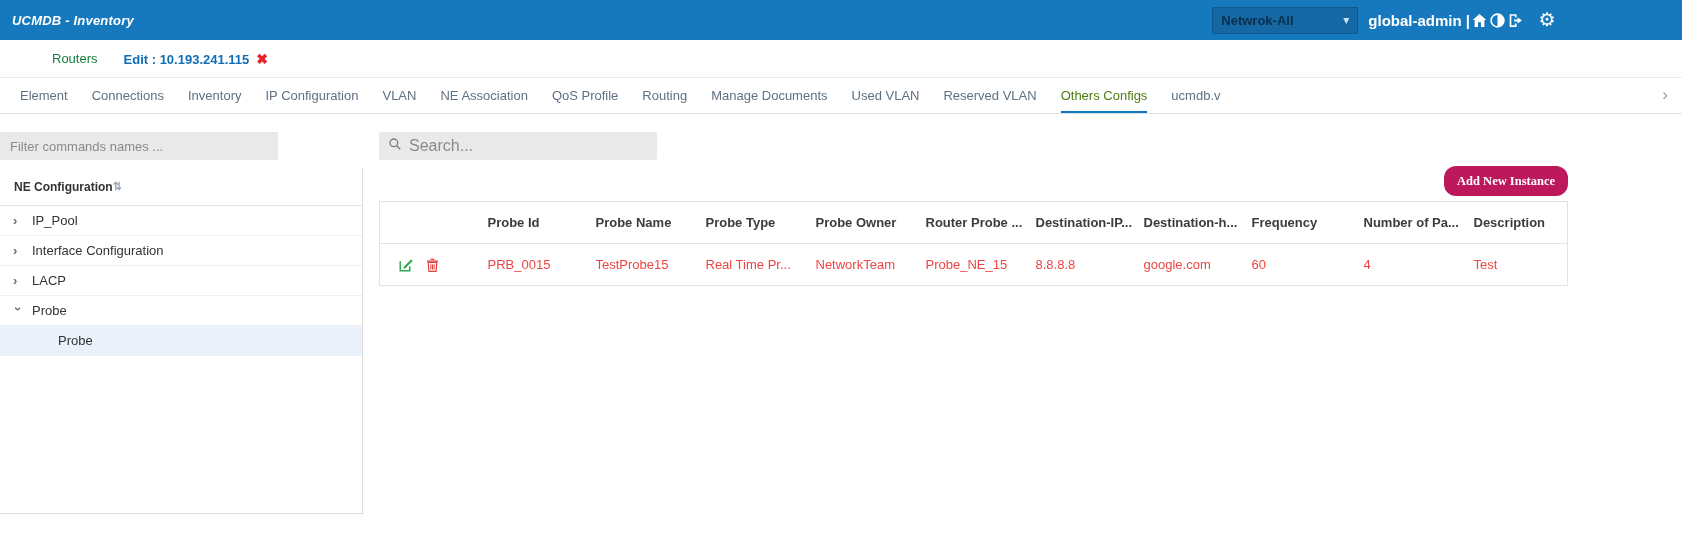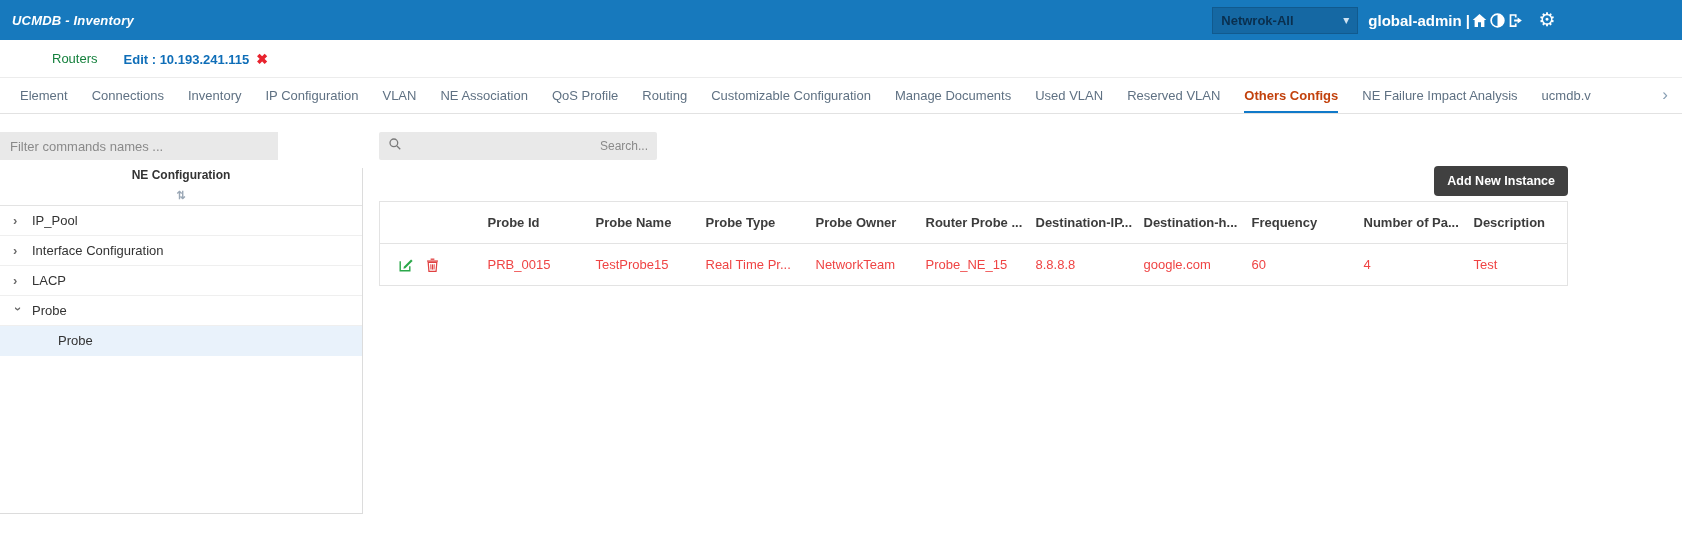--- a/index.html
+++ b/index.html
@@ -27,60 +27,60 @@
   .crumb-edit { color: #0f6eb8; font-size: 13px; font-weight: 700; display: flex;
     align-items: flex-end; gap: 7px; cursor: pointer; }
   .close-x { color: #e8232e; font-size: 14px; font-weight: 700; cursor: pointer; }
 
   
   .nav-strip { height: 36px; display: flex; align-items: center; gap: 24px;
     padding: 0 20px; border-bottom: 1px solid #e2e2e2; position: relative;
     white-space: nowrap; overflow: hidden; }
   .nav-tab { font-size: 13px; color: #5f7183; cursor: pointer; position: relative;
     height: 36px; line-height: 36px; flex: none; }
-  .nav-tab.active { color: #c2410c; font-weight: 700; }
+  .nav-tab.active { color: #4d7c0f; font-weight: 400; }
   .nav-tab.active::after { content: ""; position: absolute; left: 0; right: 0; bottom: 0;
     height: 3px; background: #1079c9; }
   .nav-overflow { position: absolute; right: 0; top: 0; bottom: 1px; width: 34px;
     background: #fff; display: flex; align-items: center; justify-content: center;
     color: #8aa0b5; font-size: 17px; cursor: pointer; }
 
   
   .content { display: flex; padding-top: 18px; height: 438px; }
   .left-col { width: 363px; flex: none; }
   .filter-input { width: 278px; height: 28px; background: #e9e9e9; border: none;
     padding: 0 10px; font-size: 13px; color: #555; outline: none;
     font-family: "Liberation Sans", sans-serif; }
   .filter-input::placeholder { color: #8a8a8a; }
   .tree { margin-top: 8px; border-right: 1px solid #dcdcdc; border-bottom: 1px solid #dcdcdc;
     height: 346px; background: #fff; }
-  .tree-header { height: 38px; display: flex; align-items: center; gap: 7px;
+  .tree-header { height: 38px; display: flex; align-items: center; 
     padding: 0 14px; font-size: 12px; font-weight: 700; color: #333;
-    border-bottom: 1px solid #e3e3e3; flex-direction: column; }
+    border-bottom: 1px solid #e3e3e3; }
   .sort-glyph { color: #9aa7b5; font-size: 11px; cursor: pointer; }
   .tree-item { height: 30px; display: flex; align-items: center; gap: 9px;
     padding-left: 13px; font-size: 13px; color: #333; border-bottom: 1px solid #efefef;
     cursor: pointer; }
   .tw { display: inline-block; width: 10px; color: #6b6b6b; font-size: 13px;
     font-weight: 700; line-height: 1; transform-origin: 45% 55%; }
   .tw.expanded { transform: rotate(90deg); }
   .tree-item.child { padding-left: 58px; }
   .tree-item.selected { background: #e9f2fb; border-bottom: 1px solid #e9f2fb; }
 
   
   .main-col { flex: 1; padding: 0 114px 0 16px; }
   .search-box { width: 278px; height: 28px; background: #e9e9e9; display: flex;
     align-items: center; gap: 7px; padding: 0 9px; border-radius: 2px; }
   .search-box input { flex: 1; border: none; background: transparent; outline: none;
-    font-size: 12px; color: #6d28d9; font-family: "Liberation Sans", sans-serif; text-align: right; }
+    font-size: 16px; color: #6d28d9; font-family: "Liberation Sans", sans-serif; }
   .search-box input::placeholder { color: #8a8a8a; }
   .btn-row { display: flex; justify-content: flex-end; margin-top: 6px; margin-bottom: 5px; }
-  .btn-primary { background: #404040; color: #fff; border: none; height: 30px;
-    padding: 0 13px; font-size: 12.5px; font-weight: 700; border-radius: 4px;
-    cursor: pointer; font-family: Liberation Sans, sans-serif; }
+  .btn-primary { background: #be185d; color: #fff; border: none; height: 30px;
+    padding: 0 13px; font-size: 12.5px; font-weight: 700; border-radius: 12px;
+    cursor: pointer; font-family: Liberation Serif, serif; }
 
   table.grid { width: 100%; border-collapse: collapse; border: 1px solid #e3e3e3;
     table-layout: fixed; }
   table.grid th { height: 42px; text-align: left; padding: 0 8px; font-size: 13px;
     font-weight: 600; color: #3c3c3c; border-bottom: 1px solid #e3e3e3;
     white-space: nowrap; overflow: hidden; }
   table.grid td { height: 42px; padding: 0 8px; font-size: 13px; color: #ef4444;
     white-space: nowrap; overflow: hidden; }
   .row-actions { display: flex; align-items: center; gap: 11px; padding-left: 10px; }
   .icon-btn { width: 16px; height: 16px; display: inline-flex; cursor: pointer; }
@@ -127,26 +127,24 @@
 
 <nav class="nav-strip">
   <span class="nav-tab">Element</span>
   <span class="nav-tab">Connections</span>
   <span class="nav-tab">Inventory</span>
   <span class="nav-tab">IP Configuration</span>
   <span class="nav-tab">VLAN</span>
   <span class="nav-tab">NE Association</span>
   <span class="nav-tab">QoS Profile</span>
   <span class="nav-tab">Routing</span>
-  <span class="nav-tab">Customizable Configuration</span>
   <span class="nav-tab">Manage Documents</span>
   <span class="nav-tab">Used VLAN</span>
   <span class="nav-tab">Reserved VLAN</span>
   <span class="nav-tab active">Others Configs</span>
-  <span class="nav-tab">NE Failure Impact Analysis</span>
   <span class="nav-tab">ucmdb.v</span>
   <span class="nav-overflow">›</span>
 </nav>
 
 <div class="content">
 
   <aside class="left-col">
     <input class="filter-input" type="text" placeholder="Filter commands names ..." style="">
     <div class="tree">
       <div class="tree-header">

